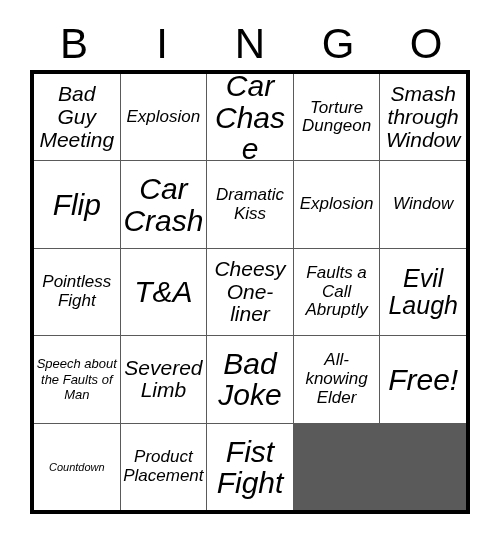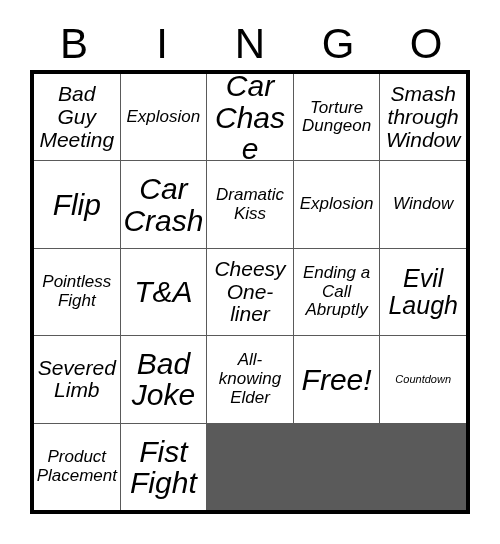--- a/index.html
+++ b/index.html
@@ -139,24 +139,27 @@
       <div class="bingo-cell">
         <span class="bingo-cell-text fs-m">Pointless Fight</span>
       </div>
       <div class="bingo-cell">
         <span class="bingo-cell-text fs-xxl">T&amp;A</span>
       </div>
       <div class="bingo-cell">
         <span class="bingo-cell-text fs-l">Cheesy One-liner</span>
       </div>
       <div class="bingo-cell">
-        <span class="bingo-cell-text fs-m">Ending a Call Abruptly</span>
+        <span class="bingo-cell-text fs-m">Faults a Call Abruptly</span>
       </div>
       <div class="bingo-cell">
         <span class="bingo-cell-text fs-xl">Evil Laugh</span>
+      </div>
+      <div class="bingo-cell">
+        <span class="bingo-cell-text fs-xs">Speech about the Faults of Man</span>
       </div>
       <div class="bingo-cell">
         <span class="bingo-cell-text fs-l">Severed Limb</span>
       </div>
       <div class="bingo-cell">
         <span class="bingo-cell-text fs-xxl">Bad Joke</span>
       </div>
       <div class="bingo-cell">
         <span class="bingo-cell-text fs-m">All-knowing Elder</span>
       </div>

